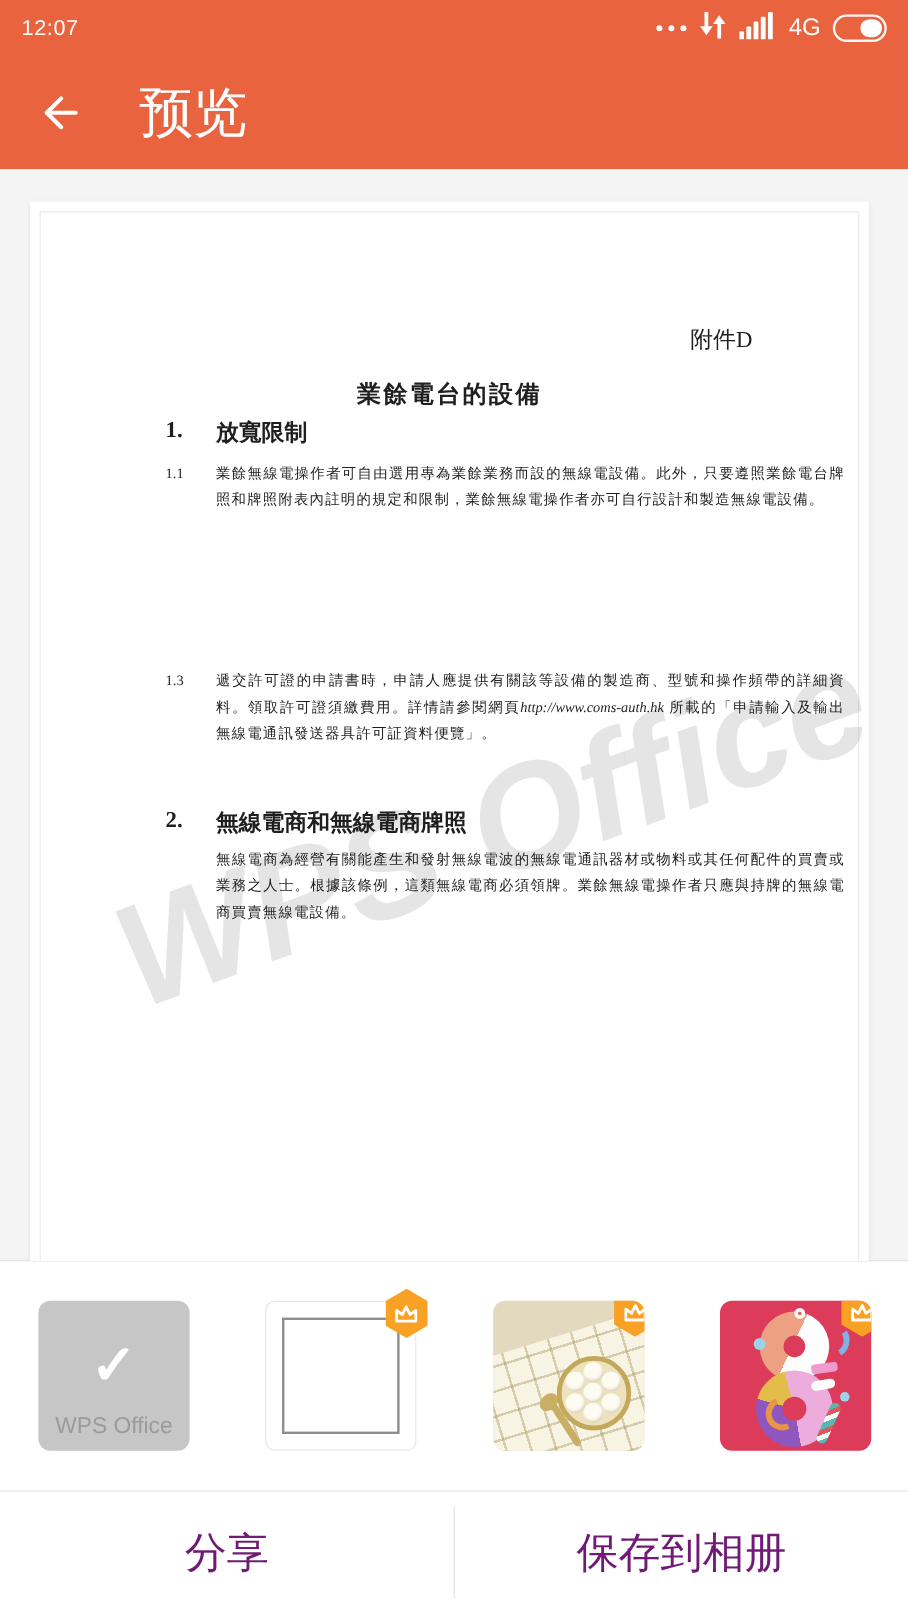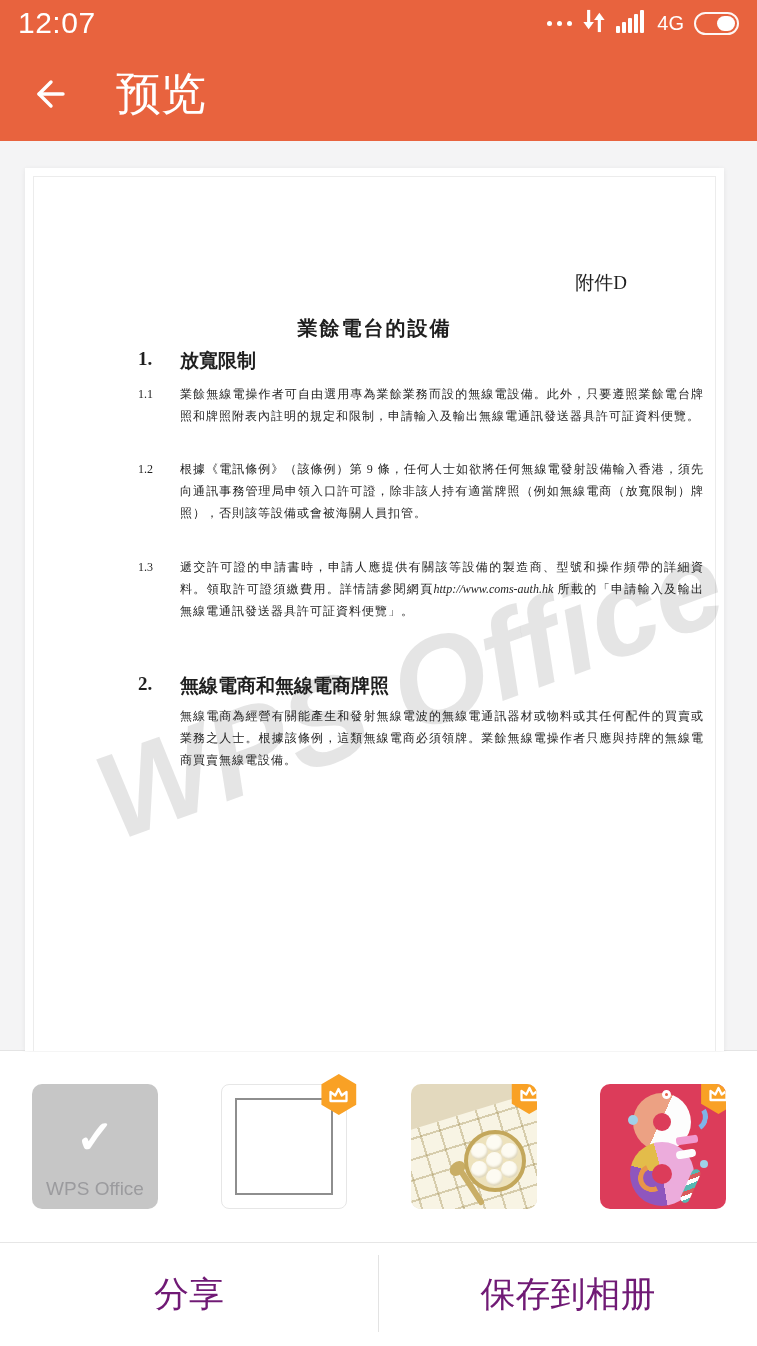--- a/index.html
+++ b/index.html
@@ -4,21 +4,21 @@
 <style>
   * { margin:0; padding:0; box-sizing:border-box; }
   html,body { background:#fff; }
   .screen{
     position:relative; width:757px; height:1346px; overflow:hidden;
     background:#fff; font-family:"Liberation Sans", sans-serif;
   }
   
   .header{ position:absolute; top:0; left:0; width:757px; height:141px; background:#E8633E; }
   .status-bar{ position:absolute; top:0; left:0; right:0; height:46px; display:flex; align-items:center; padding:0 18px; color:#fff; }
-  .time{ font-size:30px; letter-spacing:.5px; }
+  .time{ font-size:18px; letter-spacing:.5px; }
   .status-right{ margin-left:auto; display:flex; align-items:center; gap:10px; }
   .dots{ display:flex; gap:5px; align-items:center; }
   .dots span{ width:5px; height:5px; border-radius:50%; background:#fff; display:block; }
   .net{ font-size:20px; }
   .battery{ position:relative; width:45px; height:23px; border:2px solid rgba(255,255,255,.95); border-radius:12px; }
   .battery-fill{ position:absolute; right:2px; top:2px; width:18px; height:15px; border-radius:8px; background:#fff; }
   .nav{ position:absolute; top:46px; left:0; right:0; height:95px; display:flex; align-items:center; }
   .back-btn{ margin-left:26px; width:44px; height:44px; display:flex; align-items:center; justify-content:center; }
   .page-title{ margin-left:46px; font-size:45px; color:#fff; }
   
@@ -142,27 +142,23 @@
         <div class="attach">附件D</div>
         <div class="dtitle">業餘電台的設備</div>
 
         <div class="hsec h1sec">
           <span class="pnum">1.</span>
           <span>放寬限制</span>
         </div>
 
         <div class="para p11">
           <span class="pnum">1.1</span>
-          <span class="ptext">業餘無線電操作者可自由選用專為業餘業務而設的無線電設備。此外，只要遵照業餘電台牌照和牌照附表內註明的規定和限制，申請輸入及輸出無線電通訊發送器具許可証資料便覽。</span>
-        </div>
-
-        <div class="para p12">
-          <span class="pnum">1.2</span>
-          <span class="ptext">根據《電訊條例》（該條例）第 9 條，任何人士如欲將任何無線電發射設備輸入香港，須先向通訊事務管理局申領入口許可證，除非該人持有適當牌照（例如無線電商（放寬限制）牌照），否則該等設備或會被海關人員扣管。</span>
-        </div>
+          <span class="ptext">業餘無線電操作者可自由選用專為業餘業務而設的無線電設備。此外，只要遵照業餘電台牌照和牌照附表內註明的規定和限制，業餘無線電操作者亦可自行設計和製造無線電設備。</span>
+        </div>
+
 
         <div class="para p13">
           <span class="pnum">1.3</span>
           <span class="ptext"><span>遞交許可證的申請書時，申請人應提供有關該等設備的製造商、型號和操作頻帶的詳細資料。領取許可證須繳費用。詳情請參閱網頁</span><span class="doc-link">http://www.coms-auth.hk</span><span> 所載的「申請輸入及輸出無線電通訊發送器具許可証資料便覽」。</span></span>
         </div>
 
         <div class="hsec h2sec">
           <span class="pnum">2.</span>
           <span>無線電商和無線電商牌照</span>
         </div>

